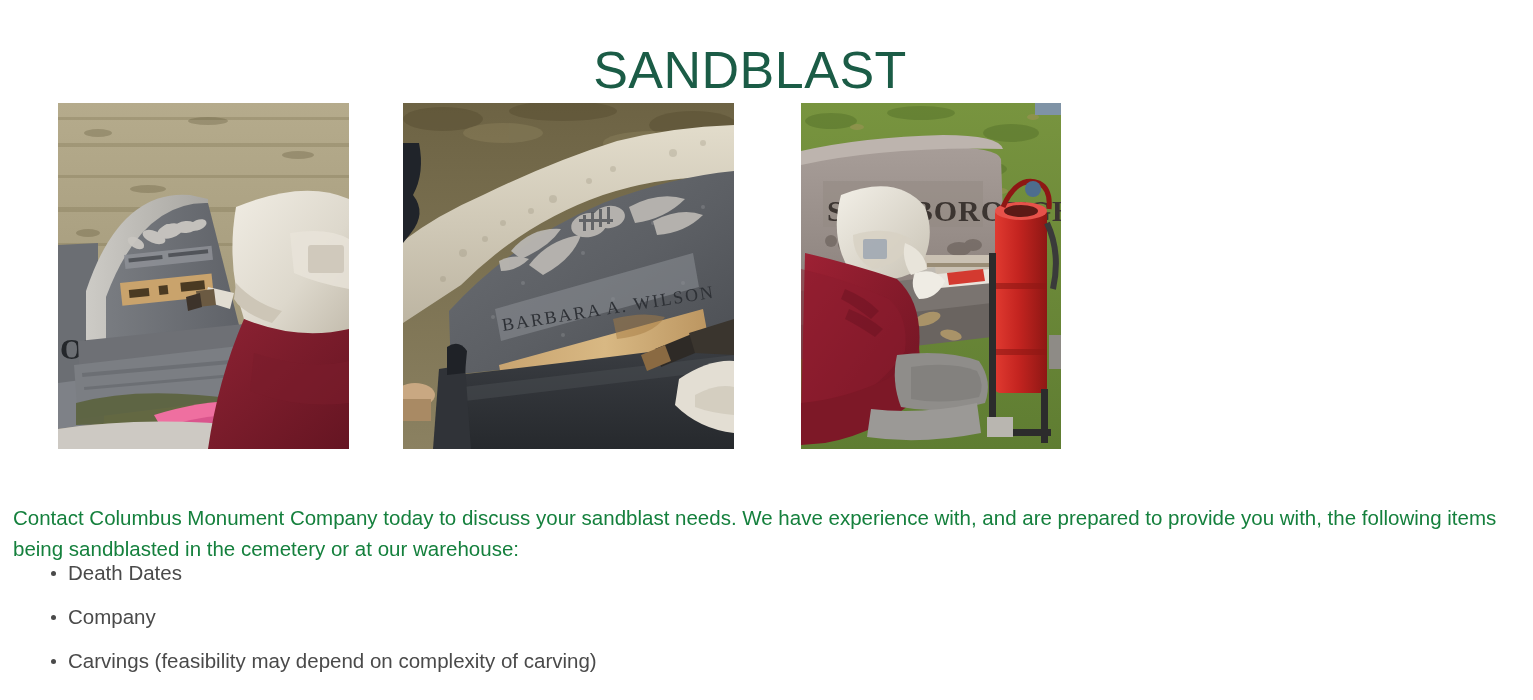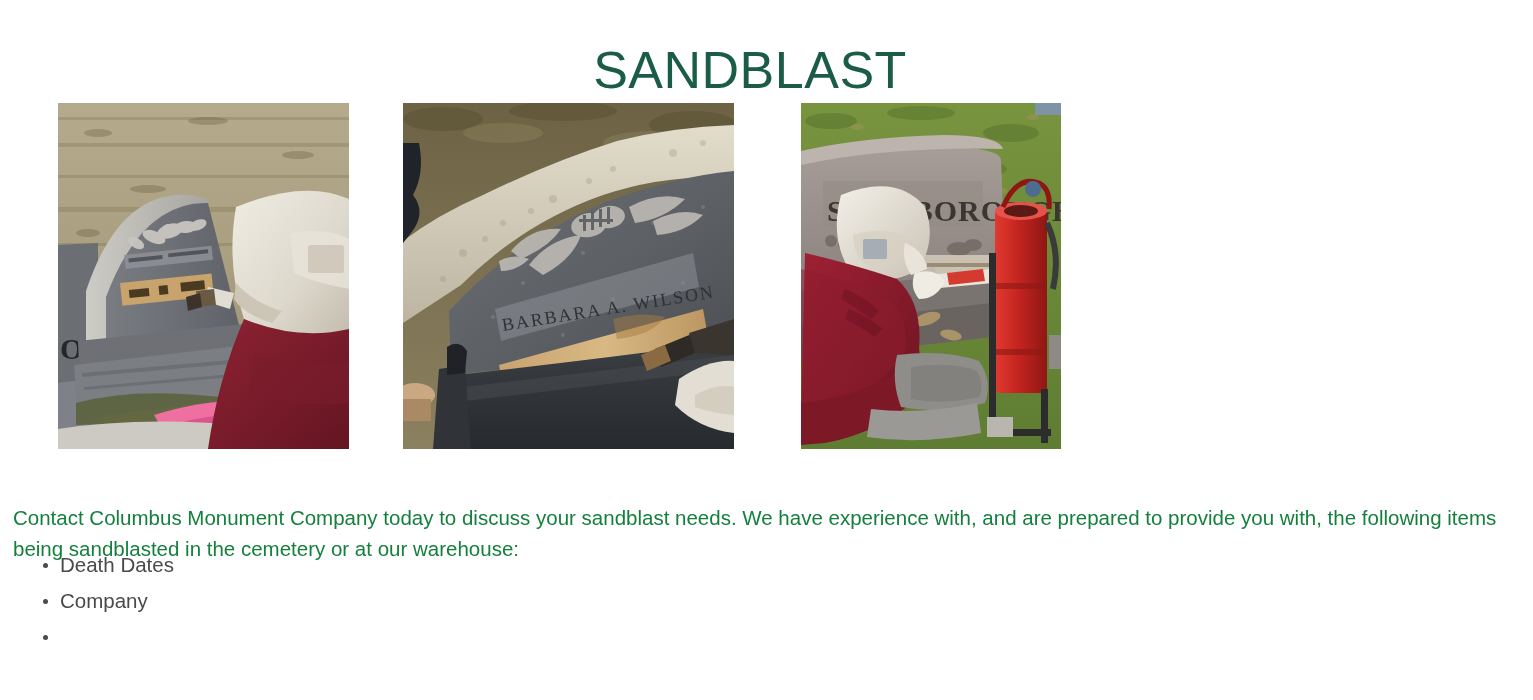--- a/index.html
+++ b/index.html
@@ -82,21 +82,21 @@
     list-style: none;
     font-family: "Liberation Sans", sans-serif;
     font-size: 20.5px;
     font-weight: 400;
     line-height: 32px;
     color: #4a4a4a;
   }
   .bullet-list li {
     position: relative;
     padding-left: 43px;
-    margin: 4px;
+    margin: 12px;
     white-space: nowrap;
   }
   .bullet-list li .bullet-dot {
     position: absolute;
     left: 26px;
     top: 14px;
     width: 5px;
     height: 5px;
     border-radius: 50%;
     background: #4a4a4a;
@@ -441,16 +441,17 @@
     <li>
       <span class="bullet-dot"></span>
       <span>Death Dates</span>
     </li>
     <li>
       <span class="bullet-dot"></span>
       <span>Company</span>
     </li>
     <li>
       <span class="bullet-dot"></span>
+      <span>Carvings (feasibility may depend on complexity of carving)</span>
     </li>
   </ul>
 
 </div>
 
 </body></html>

